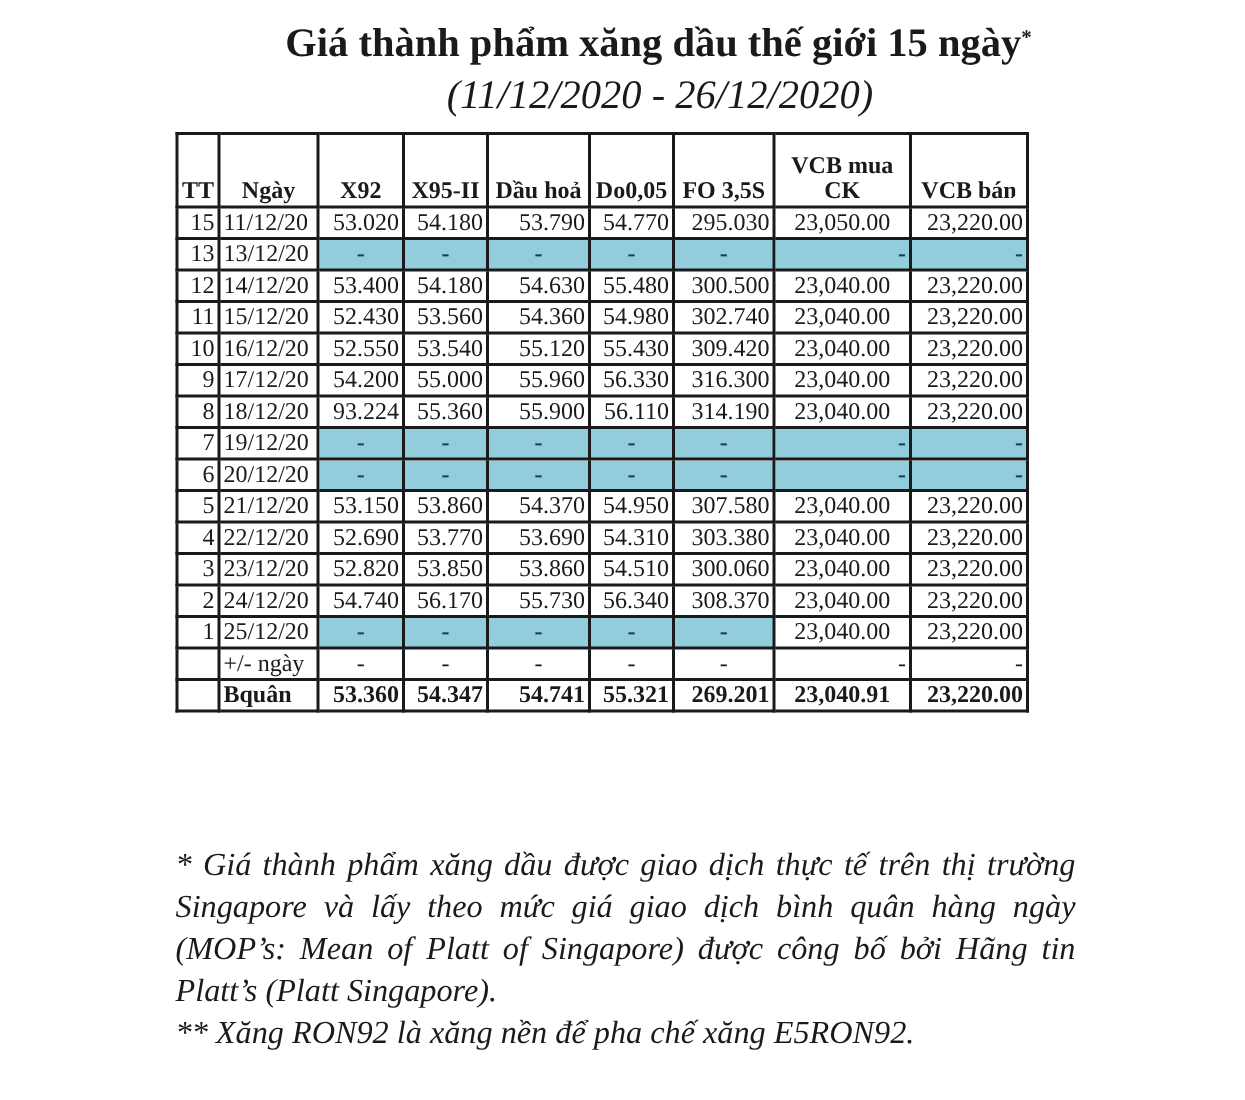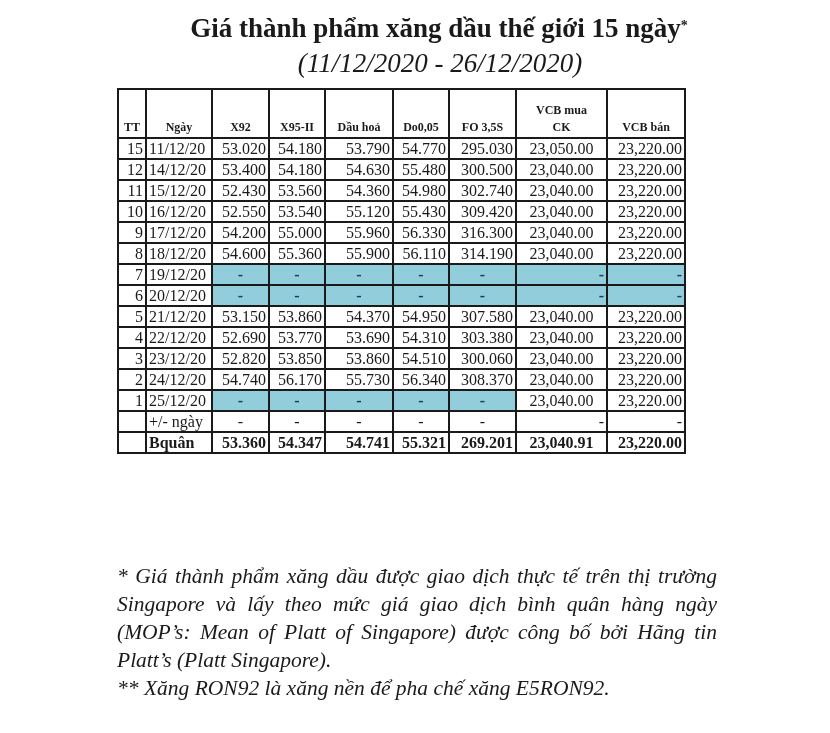--- a/index.html
+++ b/index.html
@@ -60,21 +60,21 @@
       padding: 0 2px;
       height: 19px;
       white-space: nowrap;
       overflow: hidden;
     }
     table.prices th {
       font-weight: bold;
       vertical-align: bottom;
       height: 46px;
       text-align: center;
-      font-size: 12px;
+      font-size: 16px;
       line-height: 17px;
       padding-bottom: 1px;
     }
     .c-tt { width: 22px; text-align: right; }
     .c-date { width: 60px; text-align: left; }
     .c-x92 { width: 51px; }
     .c-x95 { width: 50px; }
     .c-dau { width: 62px; }
     .c-do { width: 50px; }
     .c-fo { width: 61px; }
@@ -137,20 +137,31 @@
         <td class="c-date">11/12/20</td>
         <td class="num">53.020</td>
         <td class="num">54.180</td>
         <td class="num">53.790</td>
         <td class="num">54.770</td>
         <td class="num">295.030</td>
         <td class="vcb">23,050.00</td>
         <td class="num">23,220.00</td>
       </tr>
       <tr>
+        <td class="c-tt">13</td>
+        <td class="c-date">13/12/20</td>
+        <td class="dash-c blue">-</td>
+        <td class="dash-c blue">-</td>
+        <td class="dash-c blue">-</td>
+        <td class="dash-c blue">-</td>
+        <td class="dash-c blue">-</td>
+        <td class="dash-r blue">-</td>
+        <td class="dash-r blue">-</td>
+      </tr>
+      <tr>
         <td class="c-tt">12</td>
         <td class="c-date">14/12/20</td>
         <td class="num">53.400</td>
         <td class="num">54.180</td>
         <td class="num">54.630</td>
         <td class="num">55.480</td>
         <td class="num">300.500</td>
         <td class="vcb">23,040.00</td>
         <td class="num">23,220.00</td>
       </tr>
@@ -183,21 +194,21 @@
         <td class="num">55.000</td>
         <td class="num">55.960</td>
         <td class="num">56.330</td>
         <td class="num">316.300</td>
         <td class="vcb">23,040.00</td>
         <td class="num">23,220.00</td>
       </tr>
       <tr>
         <td class="c-tt">8</td>
         <td class="c-date">18/12/20</td>
-        <td class="num">54.600</td>
+        <td class="num">93.224</td>
         <td class="num">55.360</td>
         <td class="num">55.900</td>
         <td class="num">56.110</td>
         <td class="num">314.190</td>
         <td class="vcb">23,040.00</td>
         <td class="num">23,220.00</td>
       </tr>
       <tr>
         <td class="c-tt">7</td>
         <td class="c-date">19/12/20</td>

